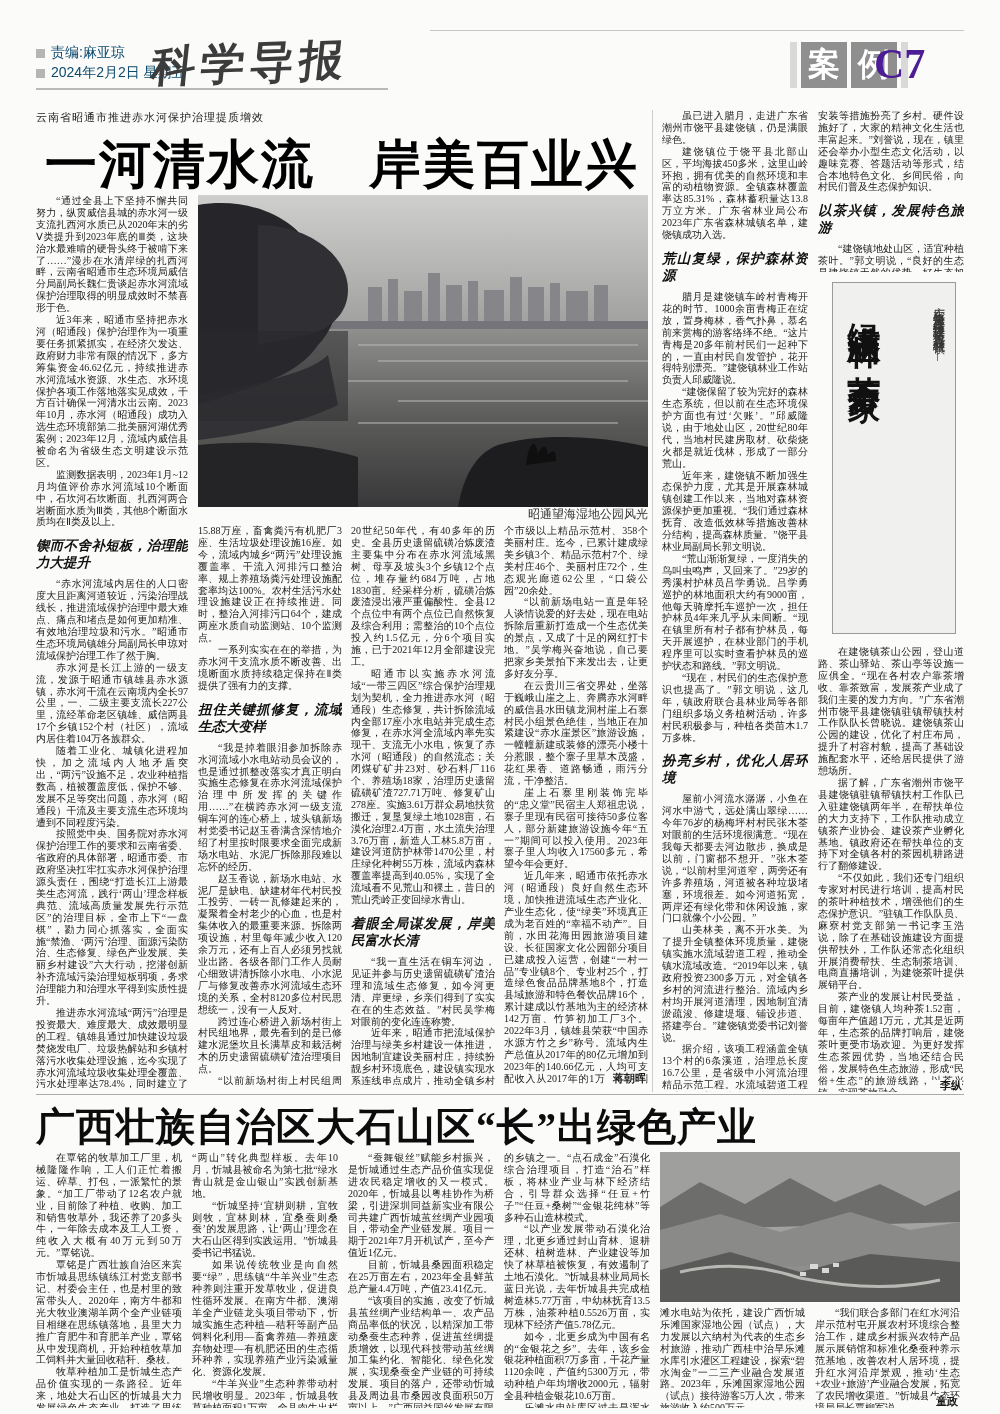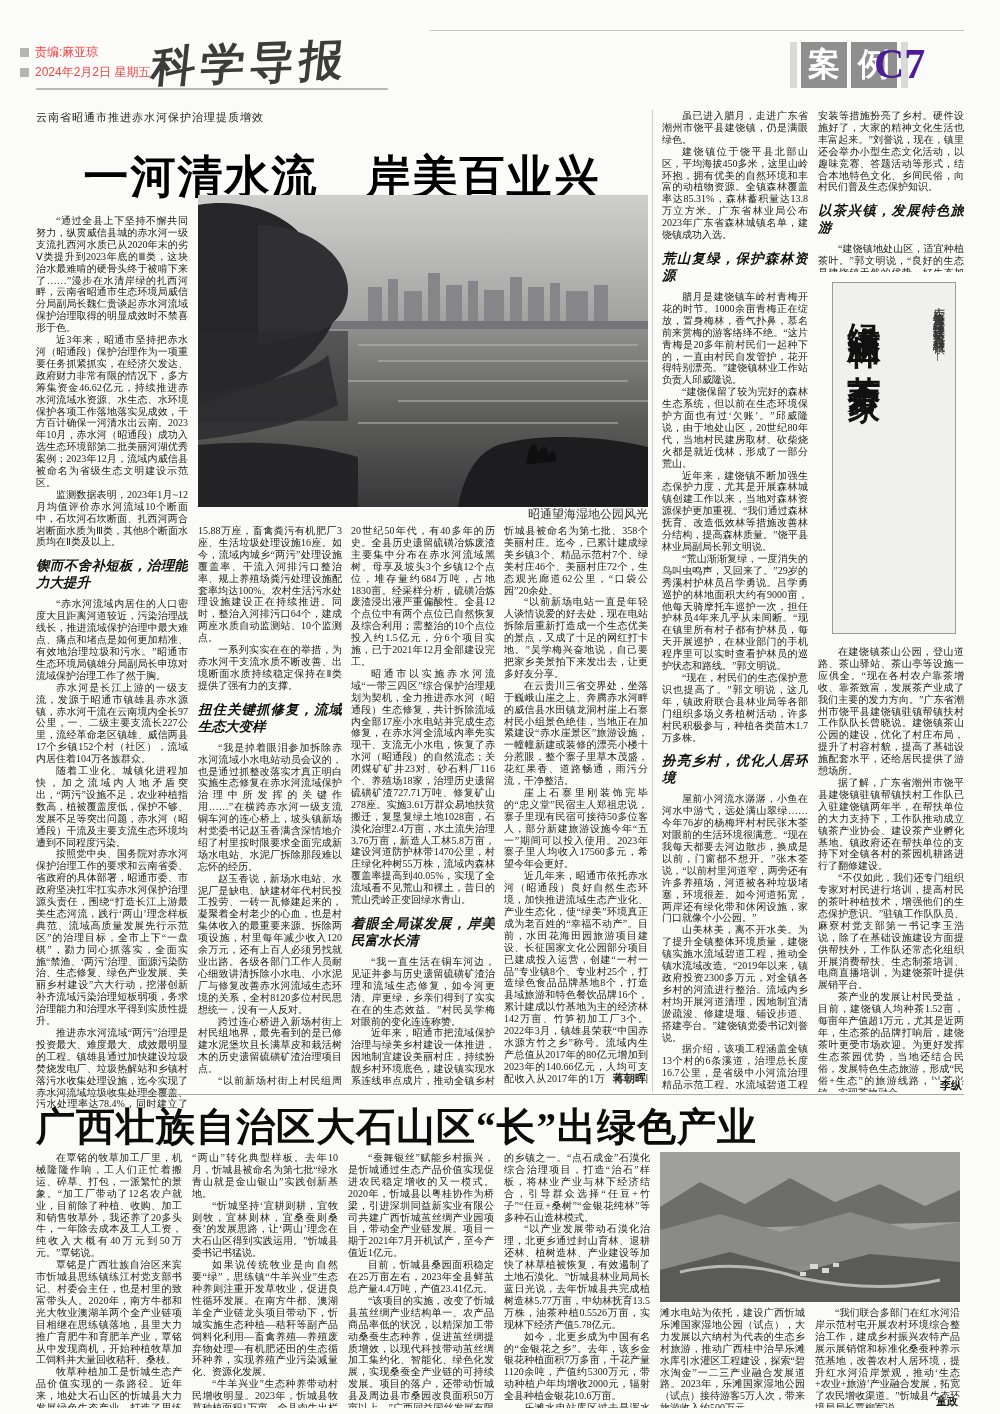--- a/index.html
+++ b/index.html
@@ -1,21 +1,21 @@
 <!DOCTYPE html>
 <html><head>
 <meta charset="utf-8">
 <style>
   html,body{margin:0;padding:0;background:#e8e8e6;}
   .page{position:relative;width:1000px;height:1414px;background:#fbfbf9;margin:0 auto;
         font-family:"Liberation Serif",serif;color:#1a1a1a;overflow:hidden;}
   
   .top-rule{position:absolute;left:430px;top:30px;width:534px;height:1px;background:#c6c6c6;}
-  .ed-block{position:absolute;left:20px;top:42px;font-family:"Liberation Sans",sans-serif;
-            font-size:12px;line-height:20px;color:#ef4444;}
+  .ed-block{position:absolute;left:36px;top:42px;font-family:"Liberation Sans",sans-serif;
+            font-size:14px;line-height:20px;color:#0c4a6e;}
   .ed-block .sq{display:inline-block;width:9px;height:9px;background:#b5b5b5;margin-right:6px;vertical-align:middle;}
   .ed-rule{position:absolute;left:36px;top:88px;width:352px;height:2px;background:#b9b9b9;}
   .masthead{position:absolute;left:152px;top:34px;font-size:44px;font-weight:bold;color:#3c3c3c;
             transform:skewX(-8deg) rotate(-2deg);letter-spacing:5px;font-family:"Liberation Serif",serif;}
   .section-badge{position:absolute;left:790px;top:42px;display:flex;align-items:center;gap:4px;}
   .section-badge .bar{width:7px;height:46px;background:#d9d9d9;}
   .section-badge .box{width:46px;height:46px;background:#8f8f8f;color:#fff;font-family:"Liberation Sans",sans-serif;
                       font-weight:bold;font-size:32px;display:flex;align-items:center;justify-content:center;}
   .page-no{position:absolute;left:874px;top:40px;font-size:42px;font-weight:bold;color:#4c1d95;
            font-family:"Liberation Serif",serif;}
@@ -23,24 +23,24 @@
   .col{position:relative;overflow:hidden;font-size:10px;line-height:11.9px;text-align:justify;}
   .para{text-indent:2em;margin:0;}
   .para.cont{text-indent:0;}
   .subhead{font-family:"Liberation Sans",sans-serif;font-weight:bold;font-size:13.5px;line-height:17px;
            margin:9px 0 7px;text-indent:0;color:#111;font-style:italic;}
   .byline{position:absolute;bottom:0;right:2px;background:#fbfbf9;font-weight:bold;font-size:11px;
           padding-left:8px;}
   
   .main-left{position:absolute;left:36px;top:110px;width:612px;height:980px;}
   .kicker{font-family:"Liberation Sans",sans-serif;font-size:11px;color:#222;letter-spacing:1px;}
-  .headline1{position:absolute;left:0;top:37px;width:612px;text-align:center;
-             font-family:"Liberation Sans",sans-serif;font-weight:bold;font-size:45px;color:#000;letter-spacing:2px;}
+  .headline1{position:absolute;left:0;top:20px;width:612px;text-align:center;
+             font-family:"Liberation Sans",sans-serif;font-weight:bold;font-size:52px;color:#000;letter-spacing:2px;}
   .main-row{position:absolute;left:0;top:85px;display:flex;gap:10px;}
-  .col-1{width:152px;height:893px;margin-top:20px;}
+  .col-1{width:152px;height:893px;}
   .photo-block{width:450px;}
   .photo-frame{width:450px;height:312px;overflow:hidden;background:#777;}
   .photo-caption{font-size:12px;text-align:right;color:#333;height:16px;line-height:15px;}
   .under-photo{display:flex;gap:9px;margin-top:2px;}
   .col-u{width:144px;height:560px;}
   .v-divider{position:absolute;left:652px;top:110px;width:1px;height:982px;background:#cccccc;}
   
   .right-art{position:absolute;left:662px;top:110px;width:302px;height:982px;display:flex;gap:10px;}
   .col-a{width:146px;height:982px;}
   .col-b{width:146px;height:982px;display:flex;flex-direction:column;}
@@ -157,21 +157,21 @@
               <div class="para">“以前新场村街上村民组周围到处是硫磺冶炼废渣，山上几乎草木不生，一天到晚空气中都是硫磺味，简直糟糕透顶。现在完全大变样。”赵玉香说，经过整治的硫磺冶炼废渣场不仅还林还草，还修建了篮球场，把废旧破败的厂房整修成了村里居家养老服务中心。</div>
             </div>
           <div class="col col-u">
               <div class="para cont">20世纪50年代，有40多年的历史。全县历史遗留硫磺冶炼废渣主要集中分布在赤水河流域黑树、母享及坡头3个乡镇12个点位，堆存量约684万吨，占地1830亩。经采样分析，硫磺冶炼废渣浸出液严重偏酸性。全县12个点位中有两个点位已自然恢复及综合利用；需整治的10个点位投入约1.5亿元，分6个项目实施，已于2021年12月全部建设完工。</div>
               <div class="para">昭通市以实施赤水河流域“一带三四区”综合保护治理规划为契机，全力推进赤水河（昭通段）生态修复，共计拆除流域内全部17座小水电站并完成生态修复，在赤水河全流域内率先实现干、支流无小水电，恢复了赤水河（昭通段）的自然流态；关闭煤矿矿井23对、砂石料厂116个、养殖场18家，治理历史遗留硫磺矿渣727.71万吨、修复矿山278座。实施3.61万群众易地扶贫搬迁，复垦复绿土地1028亩，石漠化治理2.4万亩，水土流失治理3.76万亩，新造人工林5.8万亩，建设河道防护林带1470公里，村庄绿化种树55万株，流域内森林覆盖率提高到40.05%，实现了全流域看不见荒山和裸土，昔日的荒山秃岭正变回绿水青山。</div>
               <div class="subhead">着眼全局谋发展，岸美民富水长清</div>
               <div class="para">“我一直生活在铜车河边，见证并参与历史遗留硫磺矿渣治理和流域生态修复，如今河更清、岸更绿，乡亲们得到了实实在在的生态效益。”村民吴学梅对眼前的变化连连称赞。</div>
               <div class="para">近年来，昭通市把流域保护治理与绿美乡村建设一体推进，因地制宜建设美丽村庄，持续扮靓乡村环境底色，建设镇实现水系连线串点成片，推动全镇乡村环境提质。如今沿河连线成片的乡镇已建成2</div>
             </div>
           <div class="col col-u">
-              <div class="para cont">忻城县被命名为第七批、358个美丽村庄。迄今，已累计建成绿美乡镇3个、精品示范村7个、绿美村庄46个、美丽村庄72个，生态观光廊道62公里，“口袋公园”20余处。</div>
+              <div class="para cont">个市级以上精品示范村、358个美丽村庄。迄今，已累计建成绿美乡镇3个、精品示范村7个、绿美村庄46个、美丽村庄72个，生态观光廊道62公里，“口袋公园”20余处。</div>
               <div class="para">“以前新场电站一直是年轻人谈情说爱的好去处，现在电站拆除后重新打造成一个生态优美的景点，又成了十足的网红打卡地。”吴学梅兴奋地说，自己要把家乡美景拍下来发出去，让更多好友分享。</div>
               <div class="para">在云贵川三省交界处，坐落于巍峨山崖之上、奔腾赤水河畔的威信县水田镇龙洞村崖上石寨村民小组景色绝佳，当地正在加紧建设“赤水崖景区”旅游设施，一幢幢新建或装修的漂亮小楼十分惹眼，整个寨子里草木茂盛，花红果香、道路畅通，雨污分流，干净整洁。</div>
               <div class="para">崖上石寨里刚装饰完毕的“忠义堂”民宿主人郑祖忠说，寨子里现有民宿可接待50多位客人，部分新建旅游设施今年“五一”期间可以投入使用。2023年寨子里人均收入17560多元，希望今年会更好。</div>
               <div class="para">近几年来，昭通市依托赤水河（昭通段）良好自然生态环境，加快推进流域生态产业化、产业生态化，使“绿美”环境真正成为老百姓的“幸福不动产”。目前，水田花海田园旅游项目建设、长征国家文化公园部分项目已建成投入运营，创建“一村一品”专业镇8个、专业村25个，打造绿色食品品牌基地8个，打造县域旅游和特色餐饮品牌16个，累计建成以竹基地为主的经济林142万亩、竹笋初加工厂3个。2022年3月，镇雄县荣获“中国赤水源方竹之乡”称号。流域内生产总值从2017年的80亿元增加到2023年的140.66亿元，人均可支配收入从2017年的1万元增加到2023年的1.72万元。</div>
               <div class="byline">蒋朝晖</div>
             </div>
         </div>
       </div>
     </div>
   </div>

